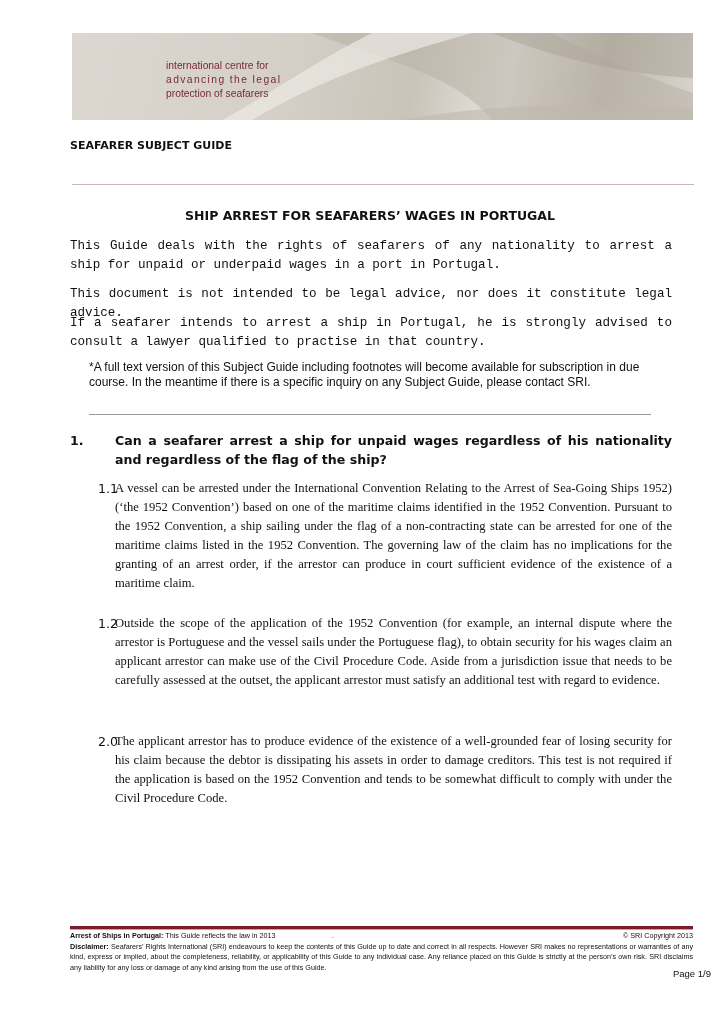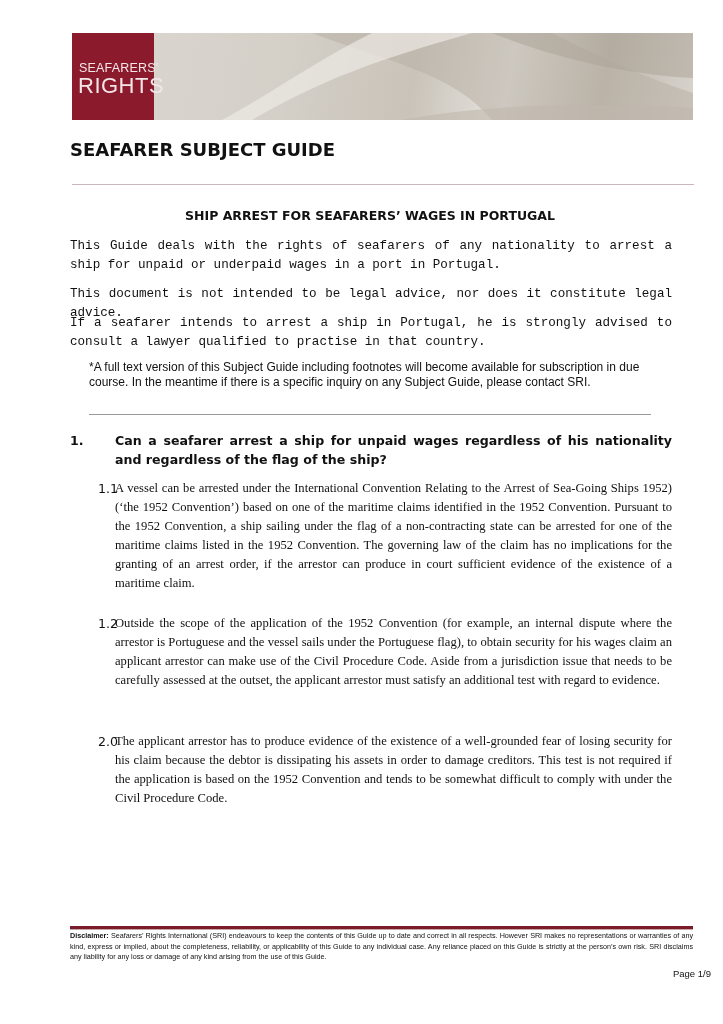--- a/index.html
+++ b/index.html
@@ -11,21 +11,21 @@
     .banner svg.waves { position: absolute; left: 0; top: 0; }
     .logo-box { position: absolute; left: 0; top: 0; width: 82px; height: 87px; background: #8b1a2c; }
     .logo-line1 { position: absolute; left: 7px; top: 28px; color: #f2e6e8; font-family: "Liberation Sans", sans-serif;
                   font-size: 12.5px; letter-spacing: 0.2px; }
     .logo-line2 { position: absolute; left: 6px; top: 40px; color: #f2e6e8; font-family: "Liberation Sans", sans-serif;
                   font-size: 22px; letter-spacing: 0.5px; }
     .tagline { position: absolute; left: 94px; top: 26px; color: #7a2a35; font-family: "Liberation Sans", sans-serif;
                font-size: 10.3px; line-height: 14px; }
     .tagline .spaced { letter-spacing: 1.4px; }
 
-    .subject { position: absolute; left: 70px; top: 139px; font-size: 18px; font-weight: bold; letter-spacing: 0px; }
+    .subject { position: absolute; left: 70px; top: 139px; font-size: 11px; font-weight: bold; letter-spacing: 0px; }
     .rule-top { position: absolute; left: 72px; top: 184px; width: 622px; height: 1px; background: #c9b7ba; }
     .title { position: absolute; left: 70px; width: 600px; top: 208px; text-align: center; font-size: 12.5px; font-weight: bold; }
 
     .para { position: absolute; left: 70px; width: 602px; font-size: 12.6px; line-height: 19px; text-align: justify;
             font-family: Liberation Mono, monospace; }
     .note { position: absolute; left: 89px; width: 575px; font-size: 12px; line-height: 15px;
             font-family: "Liberation Sans", sans-serif; }
     .rule-mid { position: absolute; left: 89px; top: 414px; width: 562px; height: 1px; background: #9a9a9a; }
 
     .heading { position: absolute; left: 70px; top: 431px; width: 602px; font-size: 12.6px; font-weight: bold; line-height: 19px; }
@@ -47,23 +47,24 @@
 </head>
 <body>
 
 <div class="banner">
   <svg class="waves" width="621" height="87">
     <path d="M240 0 C320 30 380 40 420 87 L621 87 L621 60 C560 40 520 20 480 0 Z" fill="#b8b1a6" opacity="0.55"></path>
     <path d="M180 87 C260 40 330 20 400 0 L300 0 C240 30 200 60 150 87 Z" fill="#ece9e4" opacity="0.7"></path>
     <path d="M420 0 C470 20 540 40 621 45 L621 0 Z" fill="#aaa296" opacity="0.5"></path>
     <path d="M330 87 C420 70 520 70 621 75 L621 87 Z" fill="#bfb8ad" opacity="0.6"></path>
   </svg>
-  <div class="logo-box">
-    <div class="logo-line1">SEAFARERS'</div>
-    <div class="logo-line2">RIGHTS</div>
+  <div class="tagline">
+    <div>international centre for</div>
+    <div class="spaced">advancing the legal</div>
+    <div>protection of seafarers</div>
   </div>
 </div>
 
 <div class="subject">SEAFARER SUBJECT GUIDE</div>
 <div class="rule-top"></div>
 <div class="title">SHIP ARREST FOR SEAFARERS’ WAGES IN PORTUGAL</div>
 
 <div class="para" style="top:237px;">This Guide deals with the rights of seafarers of any nationality to arrest a ship for unpaid or underpaid wages in a port in Portugal.</div>
 <div class="para" style="top:285px;">This document is not intended to be legal advice, nor does it constitute legal advice.</div>
 <div class="para" style="top:314px;">If a seafarer intends to arrest a ship in Portugal, he is strongly advised to consult a lawyer qualified to practise in that country.</div>
@@ -85,17 +86,22 @@
   <span class="txt">Outside the scope of the application of the 1952 Convention (for example, an internal dispute where the arrestor is Portuguese and the vessel sails under the Portuguese flag), to obtain security for his wages claim an applicant arrestor can make use of the Civil Procedure Code. Aside from a jurisdiction issue that needs to be carefully assessed at the outset, the applicant arrestor must satisfy an additional test with regard to evidence.</span>
 </div>
 <div class="item" style="top:732px;">
   <span class="num">2.0</span>
   <span class="txt">The applicant arrestor has to produce evidence of the existence of a well-grounded fear of losing security for his claim because the debtor is dissipating his assets in order to damage creditors. This test is not required if the application is based on the 1952 Convention and tends to be somewhat difficult to comply with under the Civil Procedure Code.</span>
 </div>
 
 <div class="footer-rule"></div>
 <div class="footer-rule2"></div>
 <div class="footer">
+  <div class="line1">
+    <b>Arrest of Ships in Portugal:</b><span> This Guide reflects the law in 2013</span>
+    <span style="position:absolute; left:262px;">.</span>
+    <span class="copyright">© SRI Copyright 2013</span>
+  </div>
   <div>
     <b>Disclaimer:</b><span> Seafarers’ Rights International (SRI) endeavours to keep the contents of this Guide up to date and correct in all respects.  However SRI makes no representations or warranties of any kind, express or implied, about the completeness, reliability, or applicability of this Guide to any individual case.  Any reliance placed on this Guide is strictly at the person’s own risk.  SRI disclaims any liability for any loss or damage of any kind arising from the use of this Guide.</span>
   </div>
 </div>
 <div class="page-num">Page 1/9</div>
 
 </body></html>

